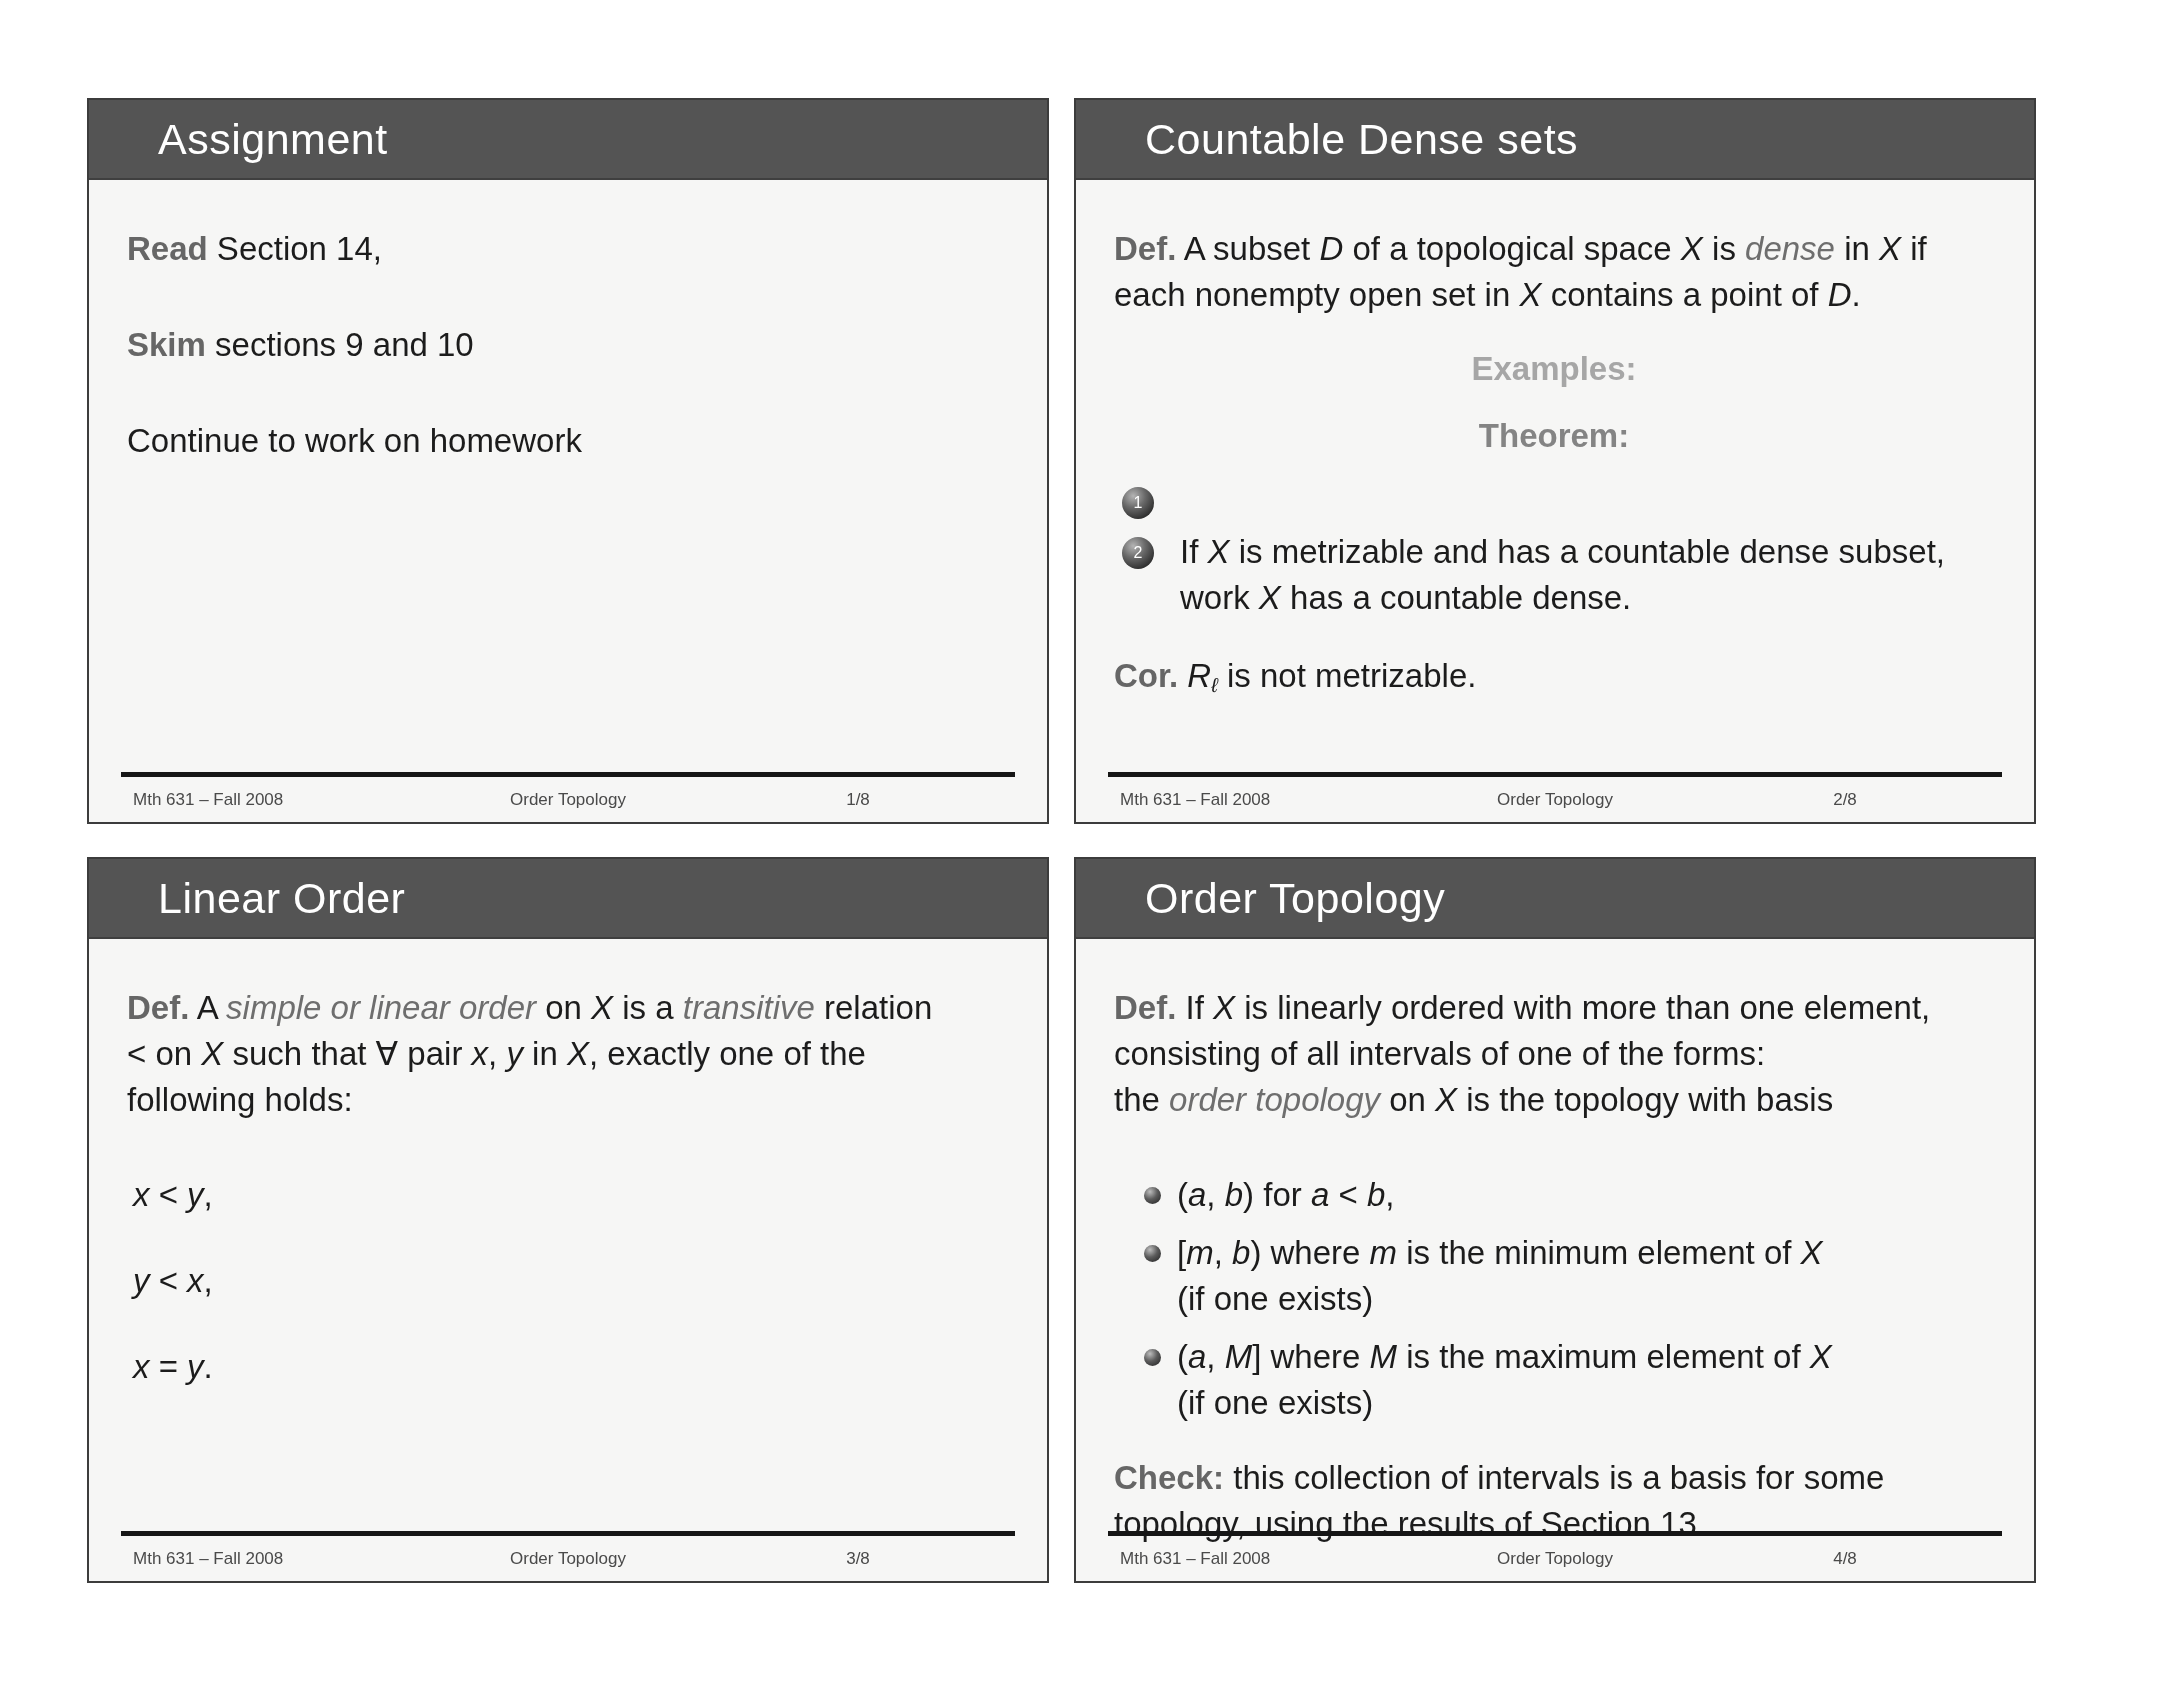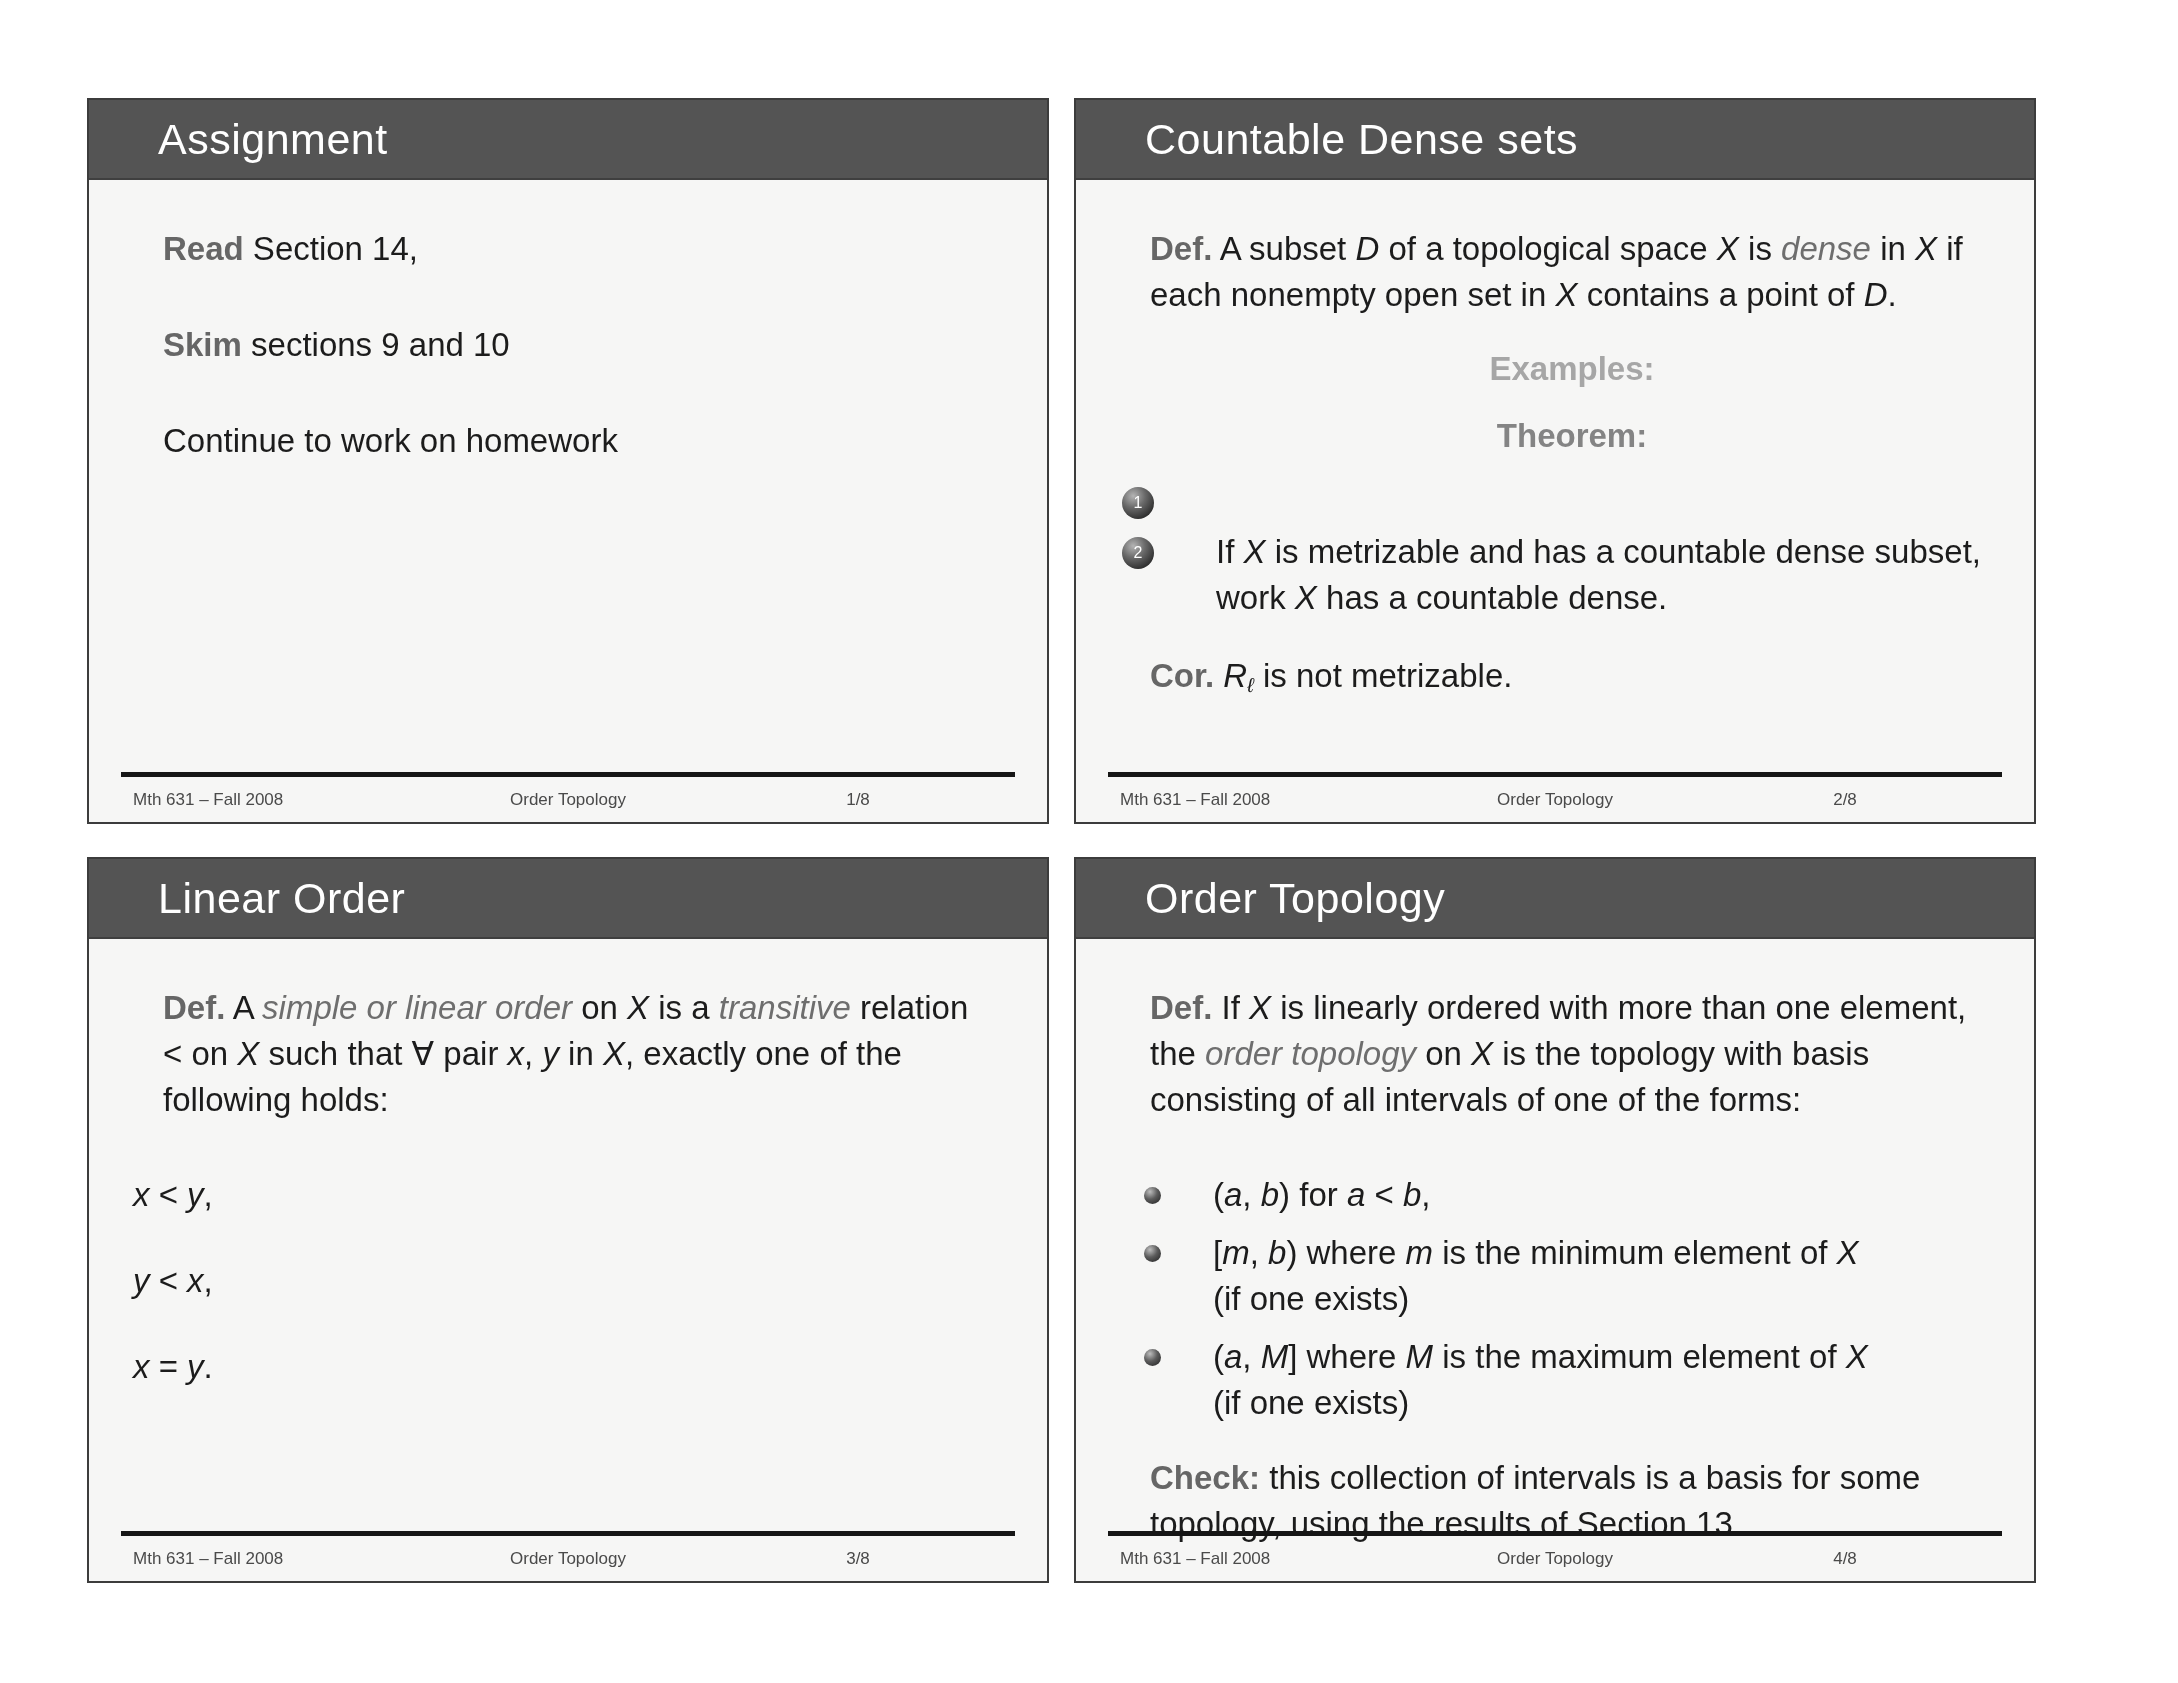--- a/index.html
+++ b/index.html
@@ -24,21 +24,21 @@
   .slide.pos-4{left:1074px;top:857px;}
   .titlebar{
     height:80px; background:var(--title-bar); color:var(--title-text);
     display:flex; align-items:center; padding-left:69px;
     font-size:43px; letter-spacing:0.5px; border-bottom:2px solid #3f3f3f;
   }
   .body{
     position:relative; padding:46px 40px 0 38px;
     font-size:33px; line-height:1.40;
   }
-  .line{display:block;margin-left:36px;}
+  .line{display:block;}
   
   .r-lead{font-weight:bold; color:var(--lead-gray);}
   .r-em{font-style:italic; color:var(--em-gray);}
   .r-math{font-style:italic;}
   .r-sub{font-style:italic; font-size:0.62em; vertical-align:-0.22em;}
   .r-xlight{font-weight:bold; color:var(--examples-gray);}
   .r-light{font-weight:bold; color:var(--theorem-gray);}
 
   
   .s1-line{margin-bottom:50px;}
@@ -161,22 +161,22 @@
     </footer>
   </section>
 
   <section class="slide pos-4">
     <header class="titlebar">
       <span>Order Topology</span>
     </header>
     <div class="body">
       <div class="def-block-4">
         <div class="line"><span class="r-lead">Def.</span><span> If </span><span class="r-math">X</span><span> is linearly ordered with more than one element,</span></div>
+        <div class="line"><span>consisting of all intervals of one of the forms:</span></div>
         <div class="line"><span>the </span><span class="r-em">order topology</span><span> on </span><span class="r-math">X</span><span> is the topology with basis</span></div>
-        <div class="line"><span>consisting of all intervals of one of the forms:</span></div>
       </div>
       <div class="bullet-item">
         <span class="dot"></span>
         <div>
           <div class="line"><span>(</span><span class="r-math">a</span><span>, </span><span class="r-math">b</span><span>) for </span><span class="r-math">a</span><span> &lt; </span><span class="r-math">b</span><span>,</span></div>
         </div>
       </div>
       <div class="bullet-item">
         <span class="dot"></span>
         <div>

